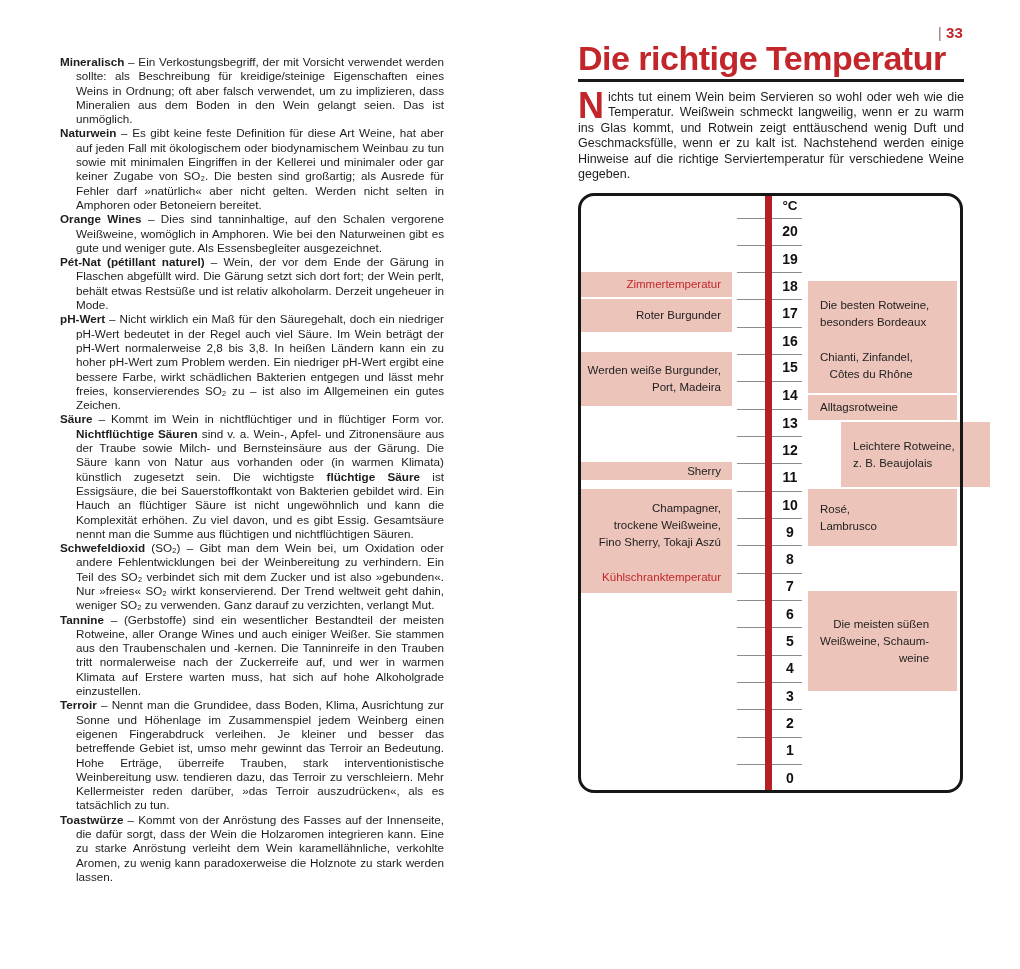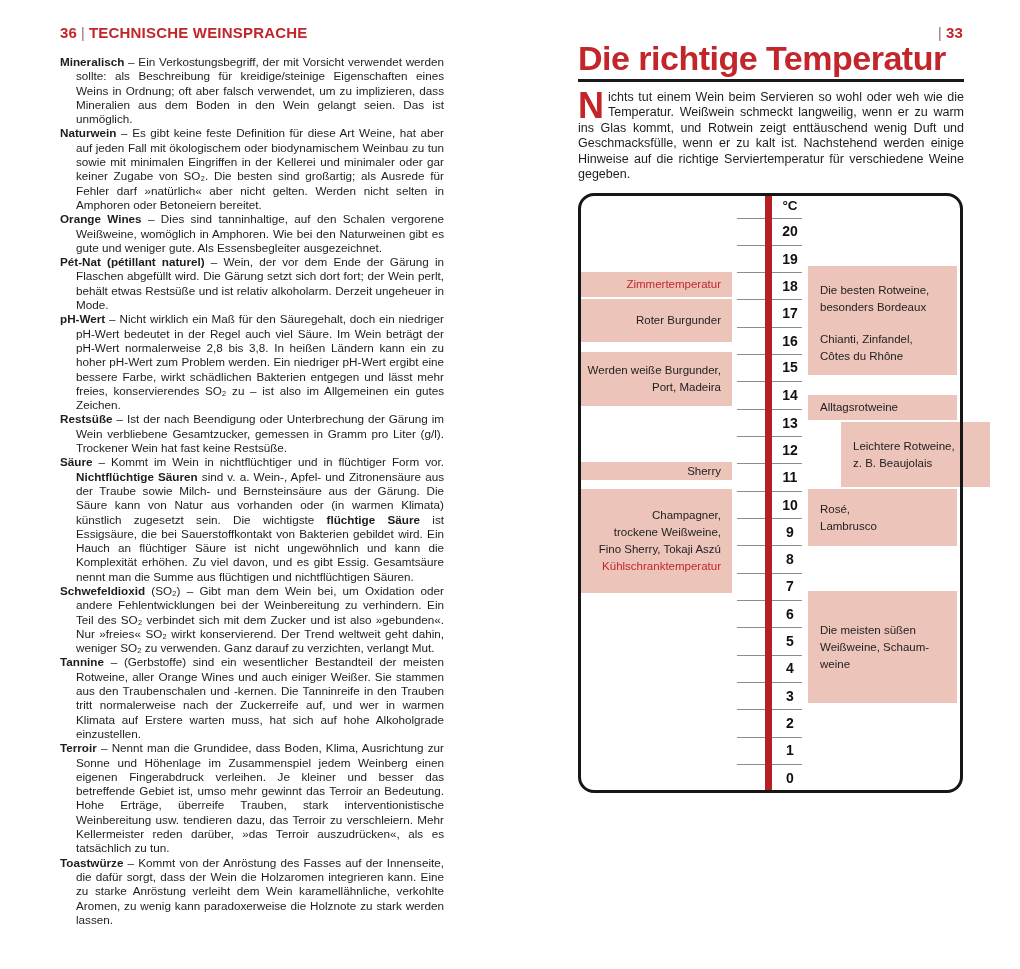--- a/index.html
+++ b/index.html
@@ -52,39 +52,35 @@
   }
   .tbox{
     position:absolute;background:#edc4ba;z-index:1;display:flex;flex-direction:column;
     font-size:11.5px;line-height:17px;color:#222;
   }
   .tbox .ln{white-space:nowrap;}
   .tbox.left{left:0px;width:154px;align-items:flex-end;padding-right:11px;box-sizing:border-box;text-align:right;}
   .tbox.right{left:230px;width:149px;align-items:flex-start;padding-left:12px;box-sizing:border-box;text-align:left;}
   .tbox.v-center{justify-content:center;}
   .tbox.v-end{justify-content:flex-end;padding-bottom:5px;}
-  .tbox.v-split{justify-content:flex-end;padding-top:11px;padding-bottom:18px;}
+  .tbox.v-split{justify-content:space-between;padding-top:11px;padding-bottom:7px;}
   .redlabel{color:#c2262b;font-weight:normal;white-space:nowrap;}
 </style>
 </head>
 <body>
 
 <div class="sheet">
 
-  <div class="runhead lp-head">
-    <span>36</span><span class="sep">|</span><span>TECHNISCHE WEINSPRACHE</span>
-  </div>
 
   <div class="glossary" id="glossary" lang="de">
       <div class="entry"><span></span><b>Mineralisch</b><span> – Ein Verkostungsbegriff, der mit Vorsicht verwendet werden sollte: als Beschreibung für kreidige/steinige Eigenschaften eines Weins in Ordnung; oft aber falsch verwendet, um zu implizieren, dass Mineralien aus dem Boden in den Wein gelangt seien. Das ist unmöglich.</span></div>
       <div class="entry"><span></span><b>Naturwein</b><span> – Es gibt keine feste Definition für diese Art Weine, hat aber auf jeden Fall mit ökologischem oder biodynamischem Weinbau zu tun sowie mit minimalen Eingriffen in der Kellerei und minimaler oder gar keiner Zugabe von SO₂. Die besten sind großartig; als Ausrede für Fehler darf »natürlich« aber nicht gelten. Werden nicht selten in Amphoren oder Betoneiern bereitet.</span></div>
       <div class="entry"><span></span><b>Orange Wines</b><span> – Dies sind tanninhaltige, auf den Schalen vergorene Weißweine, womöglich in Amphoren. Wie bei den Naturweinen gibt es gute und weniger gute. Als Essensbegleiter ausgezeichnet.</span></div>
       <div class="entry"><span></span><b>Pét-Nat (pétillant naturel)</b><span> – Wein, der vor dem Ende der Gärung in Flaschen abgefüllt wird. Die Gärung setzt sich dort fort; der Wein perlt, behält etwas Restsüße und ist relativ alkoholarm. Derzeit ungeheuer in Mode.</span></div>
       <div class="entry"><span></span><b>pH-Wert</b><span> – Nicht wirklich ein Maß für den Säuregehalt, doch ein niedriger pH-Wert bedeutet in der Regel auch viel Säure. Im Wein beträgt der pH-Wert normalerweise 2,8 bis 3,8. In heißen Ländern kann ein zu hoher pH-Wert zum Problem werden. Ein niedriger pH-Wert ergibt eine bessere Farbe, wirkt schädlichen Bakterien entgegen und lässt mehr freies, konservierendes SO₂ zu – ist also im Allgemeinen ein gutes Zeichen.</span></div>
-      <div class="entry"><span></span><b>Restsüße</b><span> – Ist der nach Beendigung oder Unterbrechung der Gärung im Wein verbliebene Gesamtzucker, gemessen in Gramm pro Liter (g/l). Trockener Wein hat fast keine Restsüße.</span></div>
       <div class="entry"><span></span><b>Säure</b><span> – Kommt im Wein in nichtflüchtiger und in flüchtiger Form vor. </span><b>Nichtflüchtige Säuren</b><span> sind v. a. Wein-, Apfel- und Zitronensäure aus der Traube sowie Milch- und Bernsteinsäure aus der Gärung. Die Säure kann von Natur aus vorhanden oder (in warmen Klimata) künstlich zugesetzt sein. Die wichtigste </span><b>flüchtige Säure</b><span> ist Essigsäure, die bei Sauerstoffkontakt von Bakterien gebildet wird. Ein Hauch an flüchtiger Säure ist nicht ungewöhnlich und kann die Komplexität erhöhen. Zu viel davon, und es gibt Essig. Gesamtsäure nennt man die Summe aus flüchtigen und nichtflüchtigen Säuren.</span></div>
       <div class="entry"><span></span><b>Schwefeldioxid</b><span> (SO₂) – Gibt man dem Wein bei, um Oxidation oder andere Fehlentwicklungen bei der Weinbereitung zu verhindern. Ein Teil des SO₂ verbindet sich mit dem Zucker und ist also »gebunden«. Nur »freies« SO₂ wirkt konservierend. Der Trend weltweit geht dahin, weniger SO₂ zu verwenden. Ganz darauf zu verzichten, verlangt Mut.</span></div>
       <div class="entry"><span></span><b>Tannine</b><span> – (Gerbstoffe) sind ein wesentlicher Bestandteil der meisten Rotweine, aller Orange Wines und auch einiger Weißer. Sie stammen aus den Traubenschalen und -kernen. Die Tanninreife in den Trauben tritt normalerweise nach der Zuckerreife auf, und wer in warmen Klimata auf Erstere warten muss, hat sich auf hohe Alkoholgrade einzustellen.</span></div>
       <div class="entry"><span></span><b>Terroir</b><span> – Nennt man die Grundidee, dass Boden, Klima, Ausrichtung zur Sonne und Höhenlage im Zusammenspiel jedem Weinberg einen eigenen Fingerabdruck verleihen. Je kleiner und besser das betreffende Gebiet ist, umso mehr gewinnt das Terroir an Bedeutung. Hohe Erträge, überreife Trauben, stark interventionistische Weinbereitung usw. tendieren dazu, das Terroir zu verschleiern. Mehr Kellermeister reden darüber, »das Terroir auszudrücken«, als es tatsächlich zu tun.</span></div>
       <div class="entry"><span></span><b>Toastwürze</b><span> – Kommt von der Anröstung des Fasses auf der Innenseite, die dafür sorgt, dass der Wein die Holzaromen integrieren kann. Eine zu starke Anröstung verleiht dem Wein karamellähnliche, verkohlte Aromen, zu wenig kann paradoxerweise die Holznote zu stark werden lassen.</span></div>
     </div>
 
   <div class="runhead rp-head">
     <span class="sep">|</span><span>33</span>
   </div>
@@ -138,21 +134,21 @@
       <div class="scale-num" style="top: 464.48px;">4</div>
       <div class="scale-num" style="top: 491.81px;">3</div>
       <div class="scale-num" style="top: 519.14px;">2</div>
       <div class="scale-num" style="top: 546.47px;">1</div>
       <div class="scale-num" style="top: 573.8px;">0</div>
       <div class="tbox left v-center" style="top: 79px; height: 25px;">
         <div>
           <div class="ln redlabel">Zimmertemperatur</div>
         </div>
       </div>
-      <div class="tbox left v-center" style="top: 106px; height: 43px;">
+      <div class="tbox left v-center" style="top: 106px; height: 33px;">
         <div>
           <div class="ln">Roter Burgunder</div>
         </div>
       </div>
       <div class="tbox left v-center" style="top: 159px; height: 54px;">
         <div>
           <div class="ln">Werden weiße Burgunder,</div>
           <div class="ln">Port, Madeira</div>
         </div>
       </div>
@@ -162,27 +158,27 @@
         </div>
       </div>
       <div class="tbox left v-split" style="top: 296px; height: 104px;">
         <div>
           <div class="ln">Champagner,</div>
           <div class="ln">trockene Weißweine,</div>
           <div class="ln">Fino Sherry, Tokaji Aszú</div>
         </div>
         <div class="ln redlabel">Kühlschranktemperatur</div>
       </div>
-      <div class="tbox right v-center" style="top: 73px; height: 65px;">
+      <div class="tbox right v-center" style="top: 88px; height: 65px;">
         <div>
           <div class="ln">Die besten Rotweine,</div>
           <div class="ln">besonders Bordeaux</div>
         </div>
       </div>
-      <div class="tbox right v-center" style="top: 127px; height: 55px;">
+      <div class="tbox right v-center" style="top: 145px; height: 55px; text-align: right;">
         <div>
           <div class="ln">Chianti, Zinfandel,</div>
           <div class="ln">Côtes du Rhône</div>
         </div>
       </div>
       <div class="tbox right v-center" style="top: 202px; height: 25px;">
         <div>
           <div class="ln">Alltagsrotweine</div>
         </div>
       </div>
@@ -191,21 +187,21 @@
           <div class="ln">Leichtere Rotweine,</div>
           <div class="ln">z. B. Beaujolais</div>
         </div>
       </div>
       <div class="tbox right v-center" style="top: 296px; height: 57px;">
         <div>
           <div class="ln">Rosé,</div>
           <div class="ln">Lambrusco</div>
         </div>
       </div>
-      <div class="tbox right v-center" style="top: 398px; height: 112px;">
+      <div class="tbox right v-center" style="top: 398px; height: 100px; text-align: right;">
         <div>
           <div class="ln">Die meisten süßen</div>
           <div class="ln">Weißweine, Schaum-</div>
           <div class="ln">weine</div>
         </div>
       </div>
     </div>
 
 </div>
 

